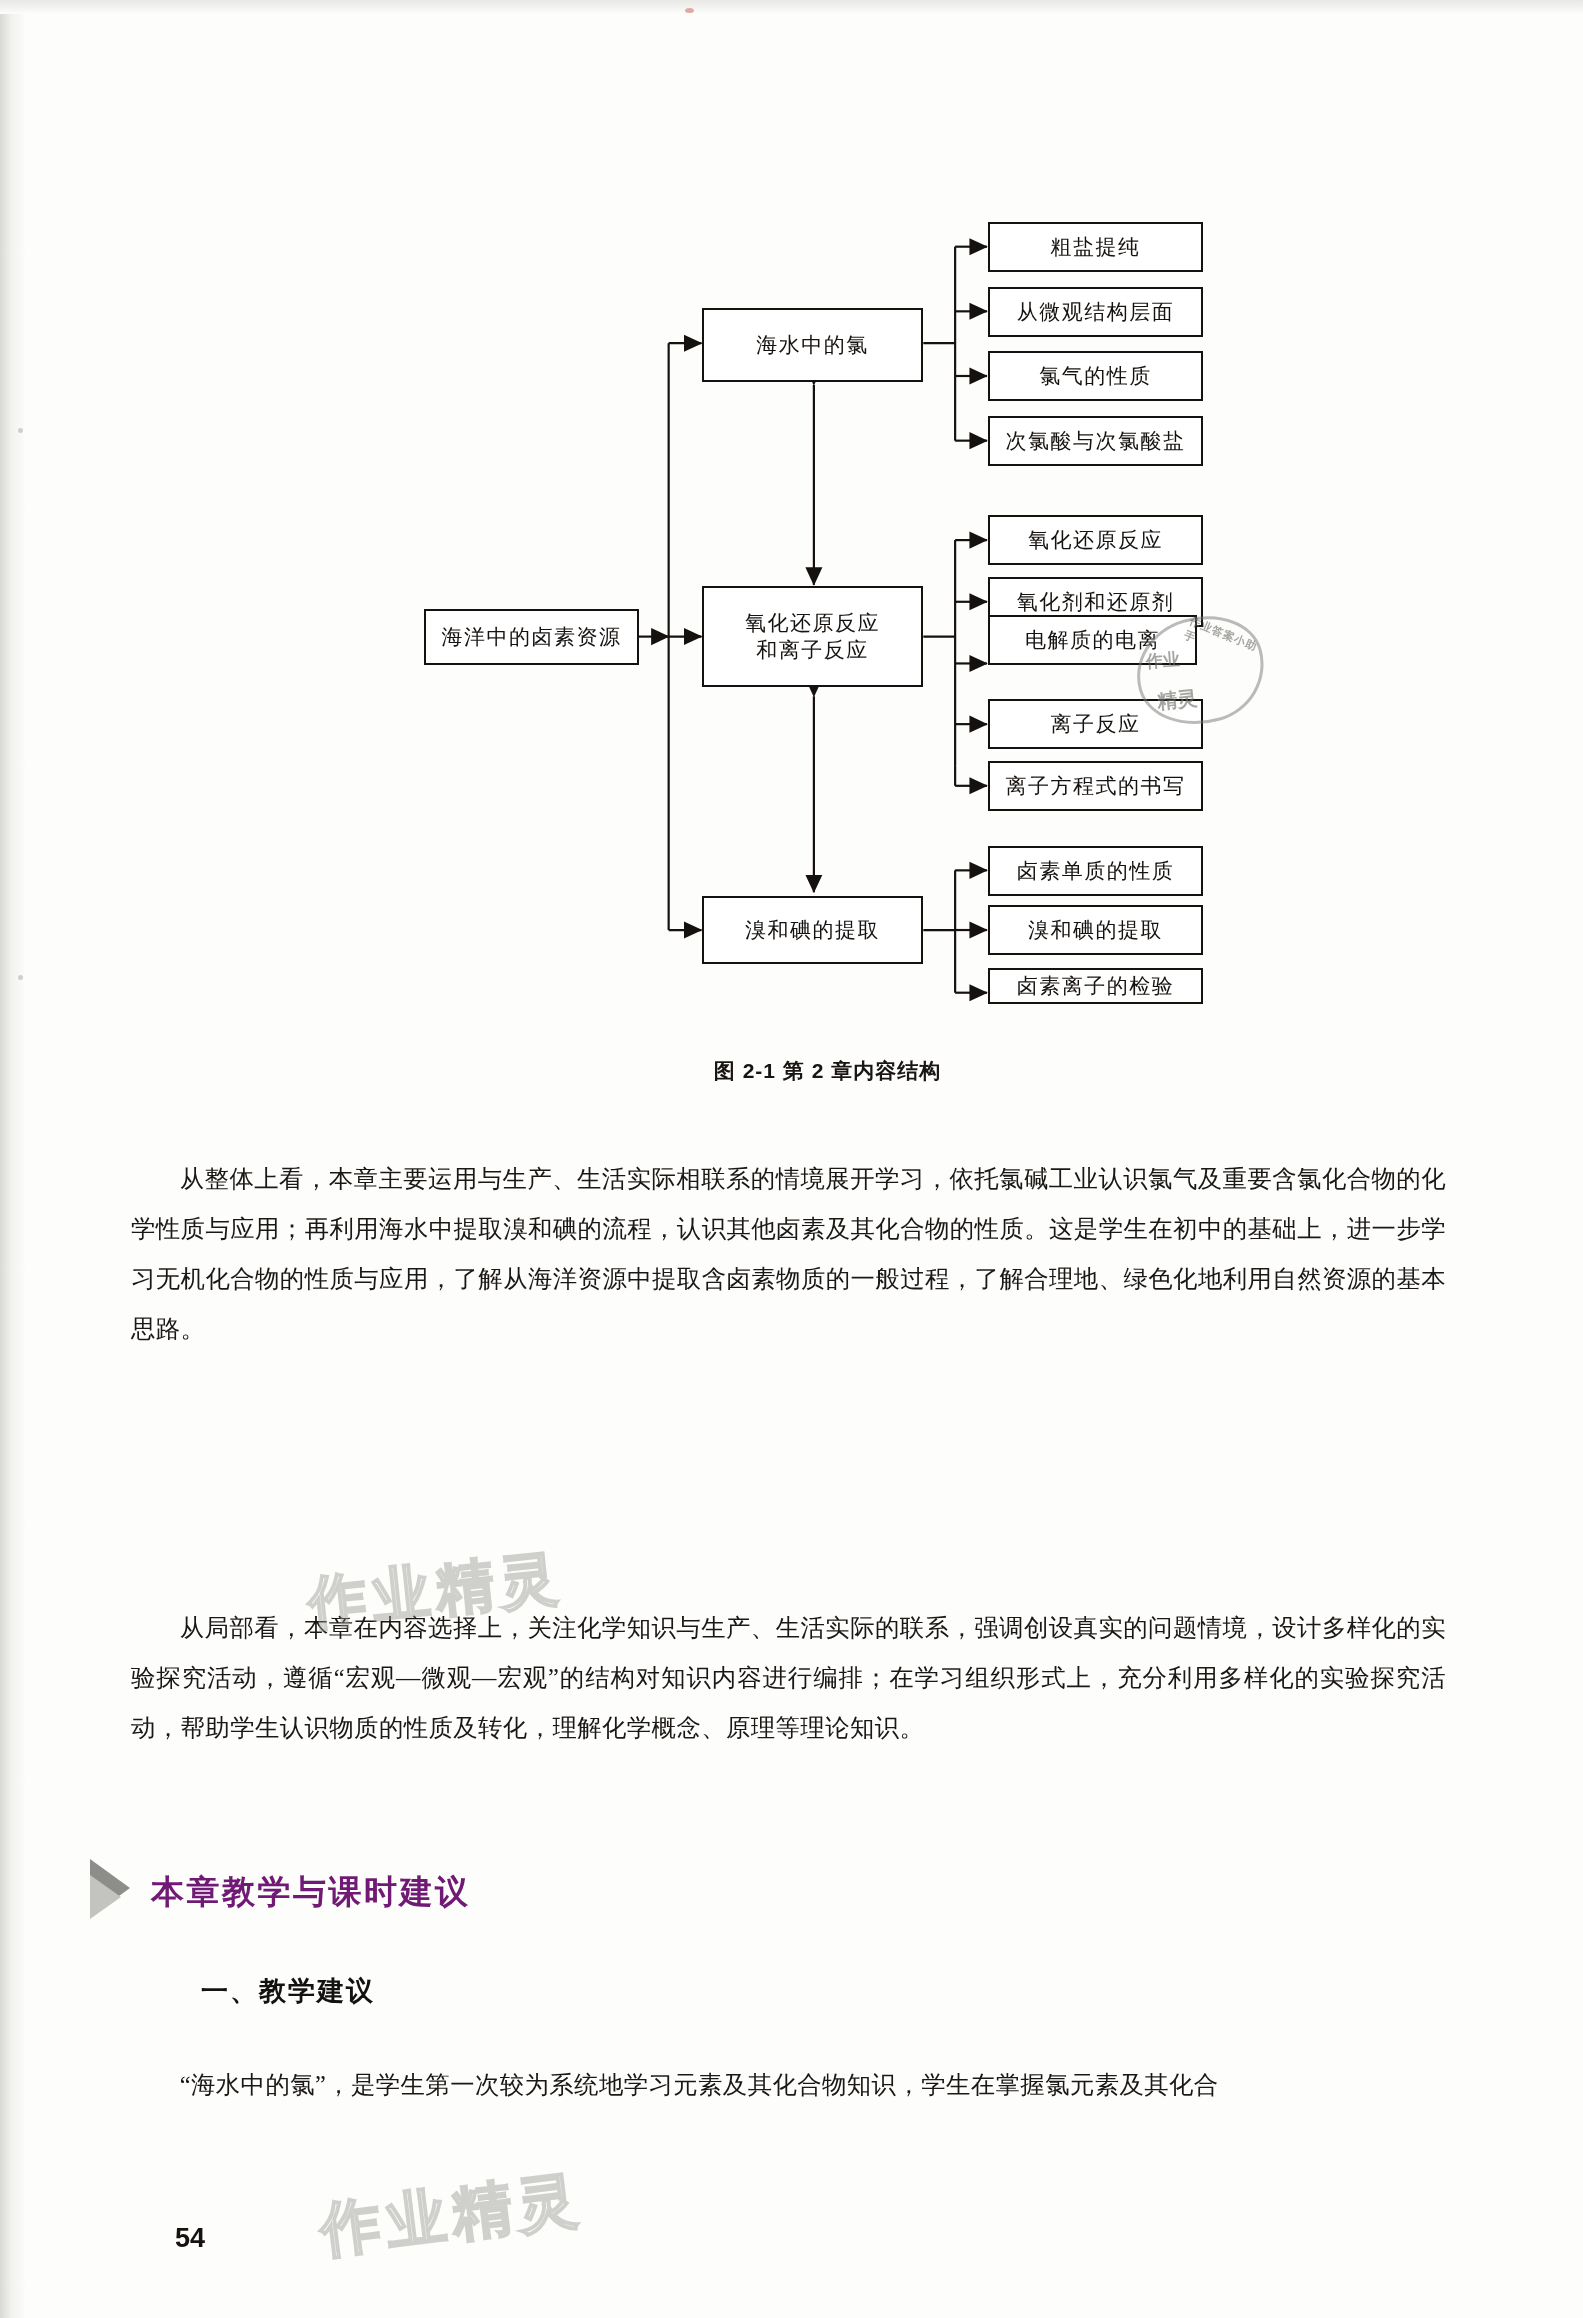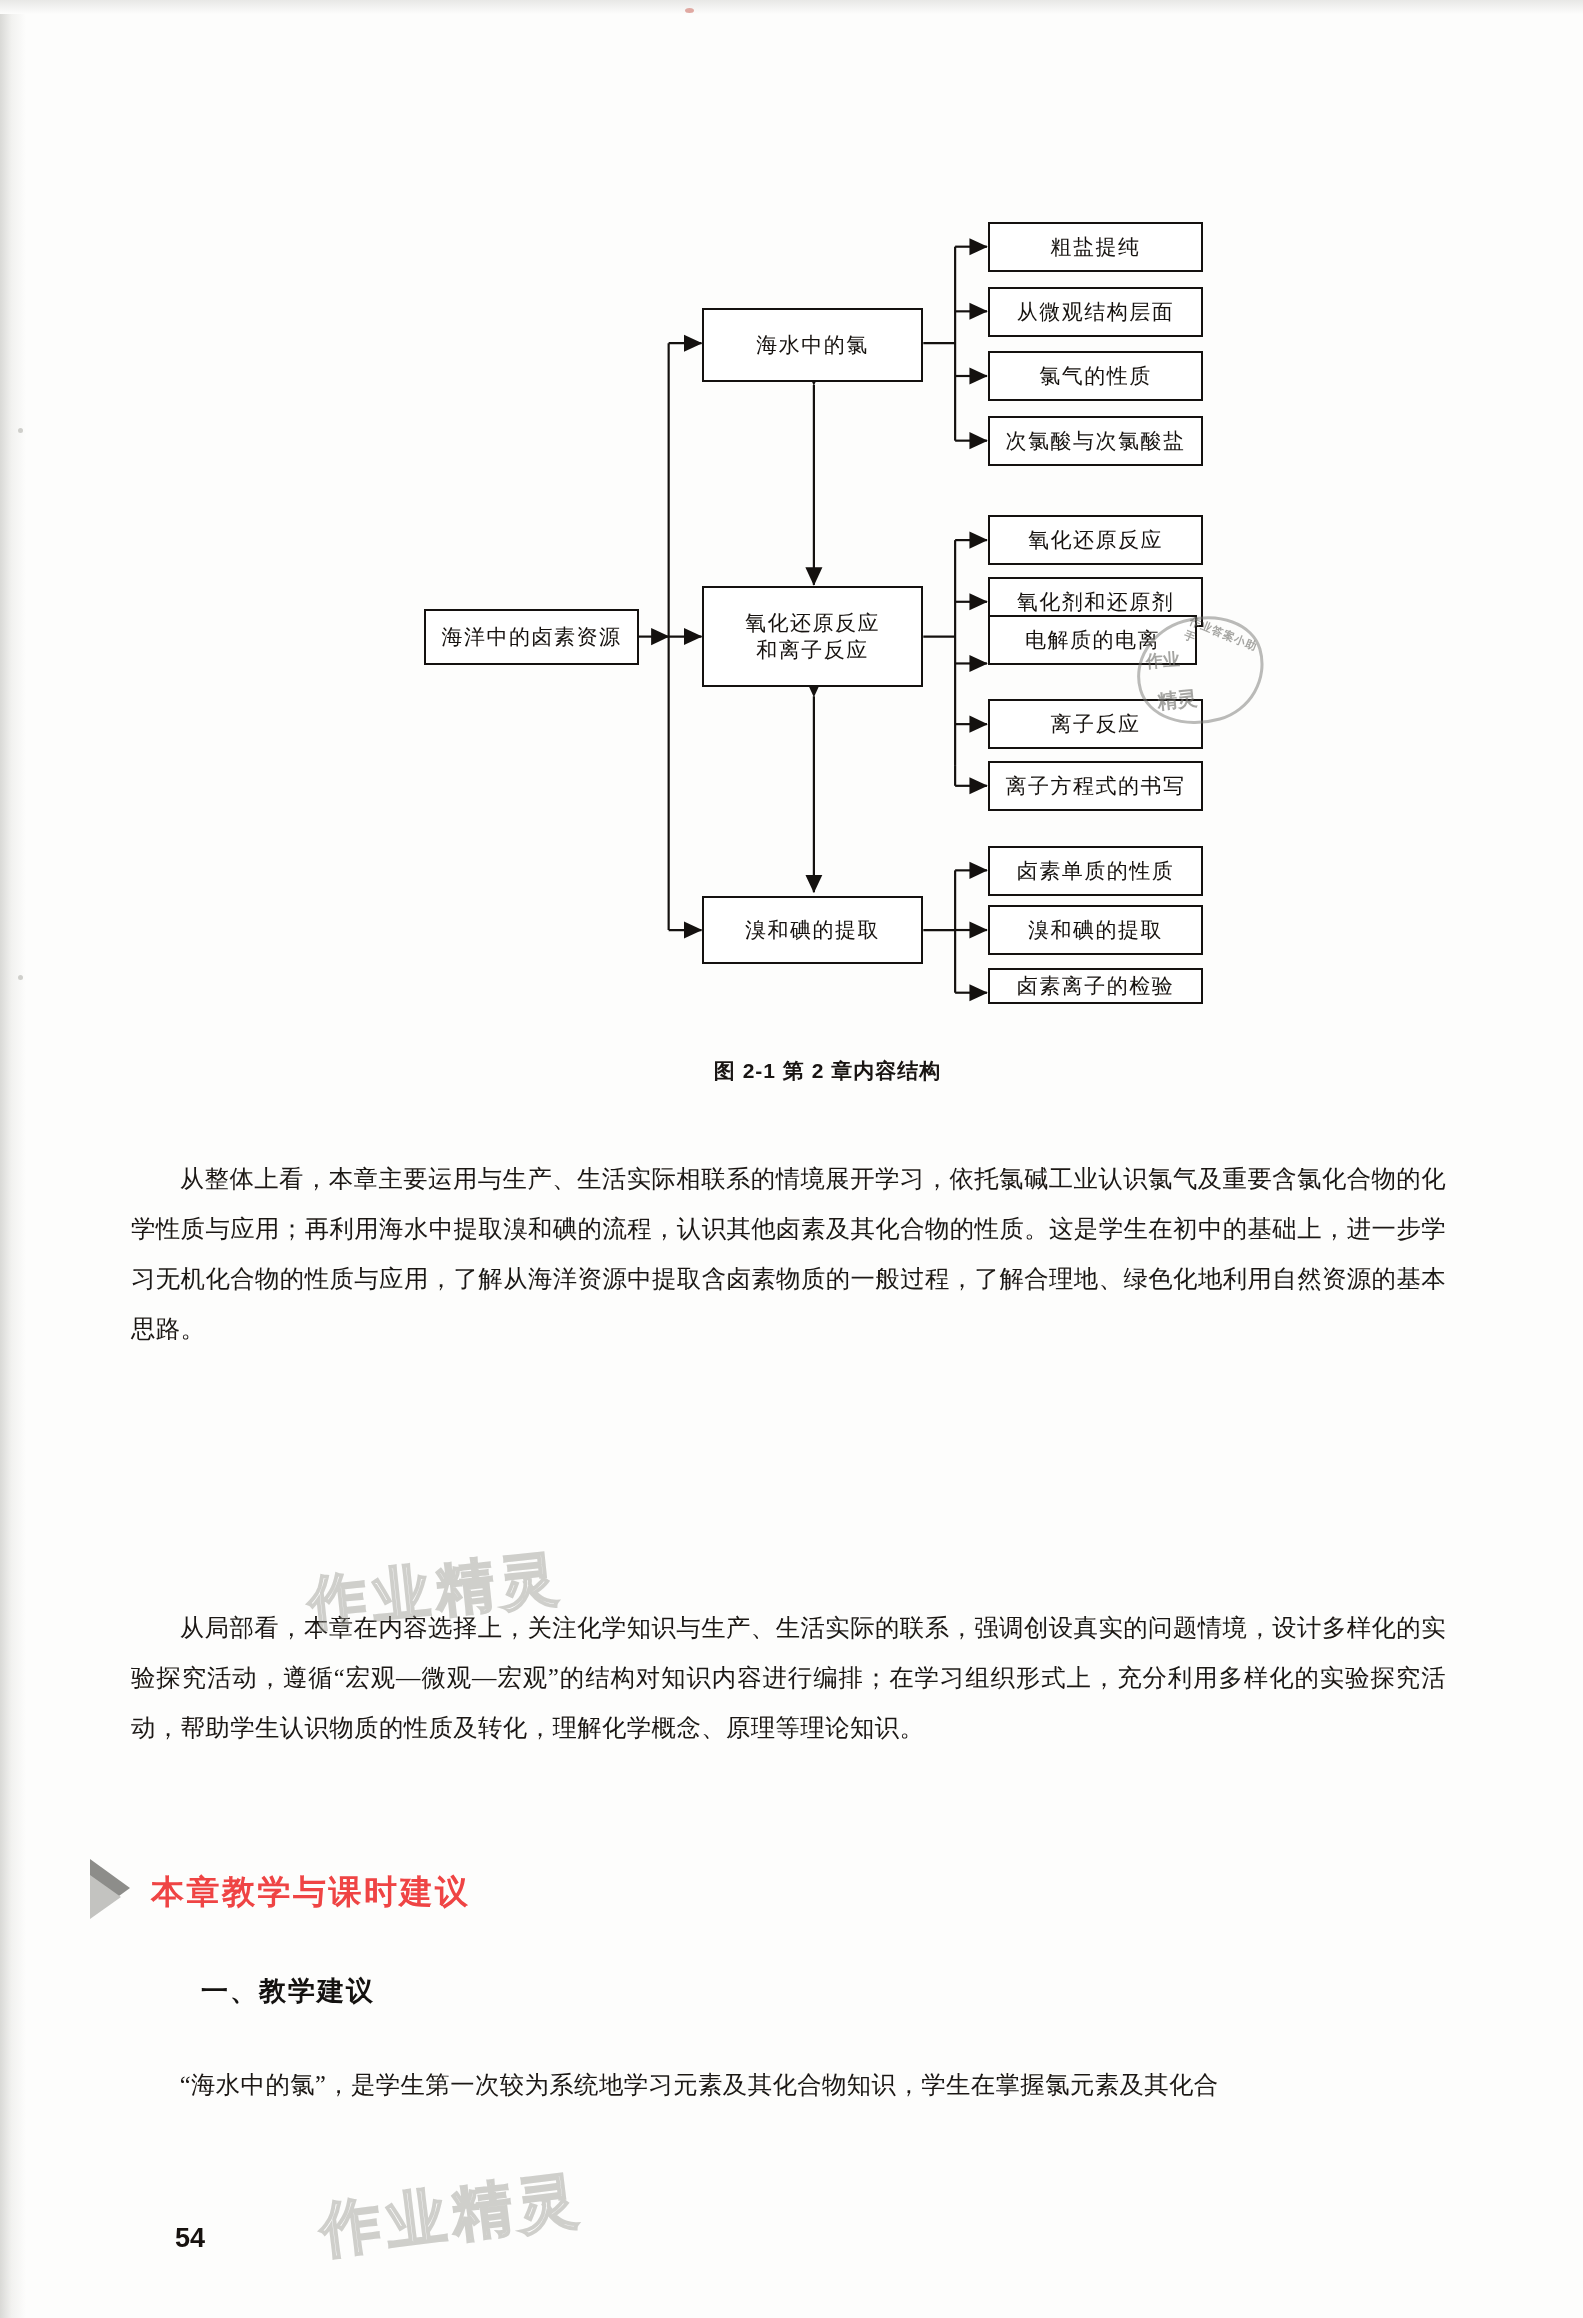--- a/index.html
+++ b/index.html
@@ -97,21 +97,21 @@
 
   
   #section-heading {
     position: absolute;
     left: 151px;
     top: 1870px;
     font-family: Liberation Serif, serif;
     font-weight: bold;
     font-size: 33px;
     letter-spacing: 2.5px;
-    color: #ef4444;
+    color: #701a75;
   }
   #heading-marker {
     position: absolute;
     left: 90px;
     top: 1859px;
     width: 0; height: 0;
     border-top: 29px solid transparent;
     border-bottom: 29px solid transparent;
     border-left: 40px solid #8d8d8a;
   }

